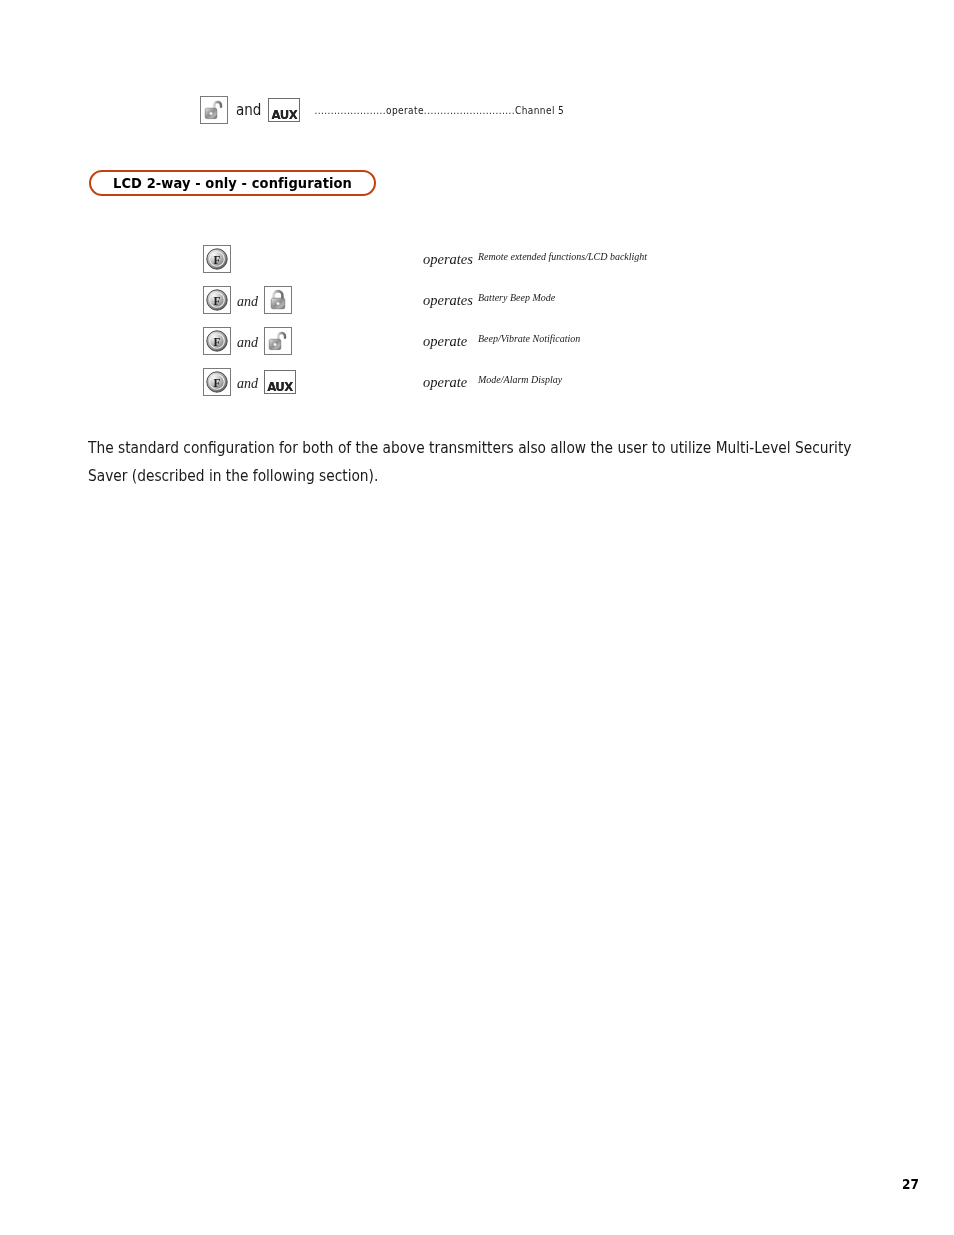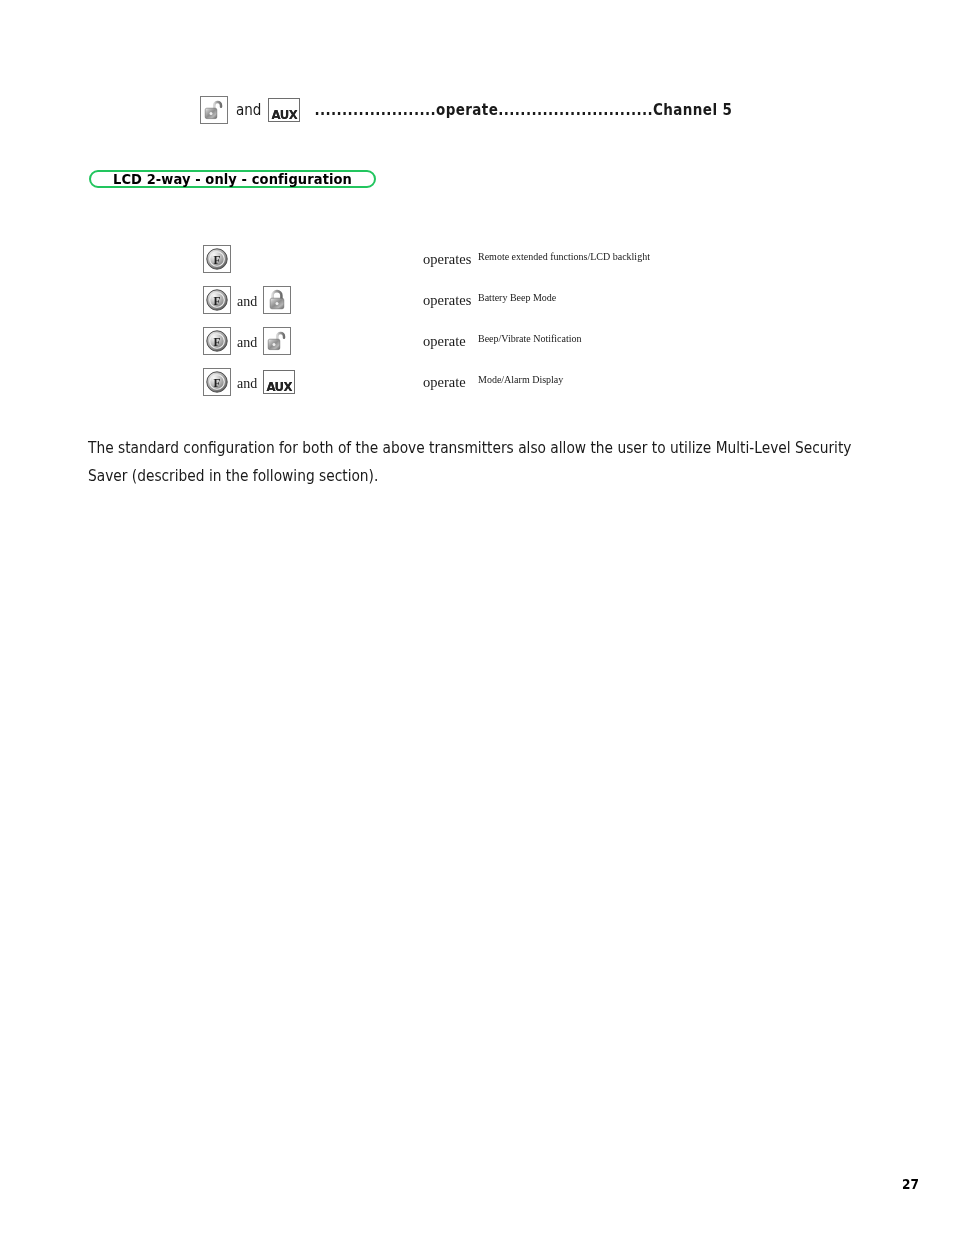--- a/index.html
+++ b/index.html
@@ -18,20 +18,21 @@
 
   
   .sans {
     font-family: "DejaVu Sans Condensed", "Liberation Sans Narrow", "Liberation Sans", sans-serif;
     font-stretch: condensed;
     color: #1a1a1a;
   }
   .serif {
     font-family: "Liberation Serif", "DejaVu Serif", serif;
     color: #1a1a1a;
+    font-style: italic;
   }
 
   
   .icon-box {
     width: 28px;
     height: 28px;
     border: 1px solid #7a7a7a;
     background: #ffffff;
     display: inline-flex;
     align-items: center;
@@ -75,34 +76,33 @@
     display: flex;
     align-items: center;
     gap: 0;
     white-space: nowrap;
   }
   #top-line .and-word {
     font-size: 15px;
     margin: 0 7px 0 8px;
   }
   #top-line .leader {
-    font-size: 15px;
+    font-size: 10px;
     margin-left: 14px;
     letter-spacing: 0.4px;
-    font-weight: bold;
   }
 
   
   #section-pill {
     position: absolute;
     left: 89px;
     top: 170px;
-    height: 18px;
+    height: 26px;
     padding: 0 22px;
-    border: 2px solid #22c55e;
+    border: 2px solid #c2410c;
     border-radius: 14px;
     display: flex;
     align-items: center;
     box-sizing: border-box;
     justify-content: center;
   }
   #section-pill .pill-label {
     font-size: 14.5px;
     font-weight: bold;
     letter-spacing: 0.1px;

